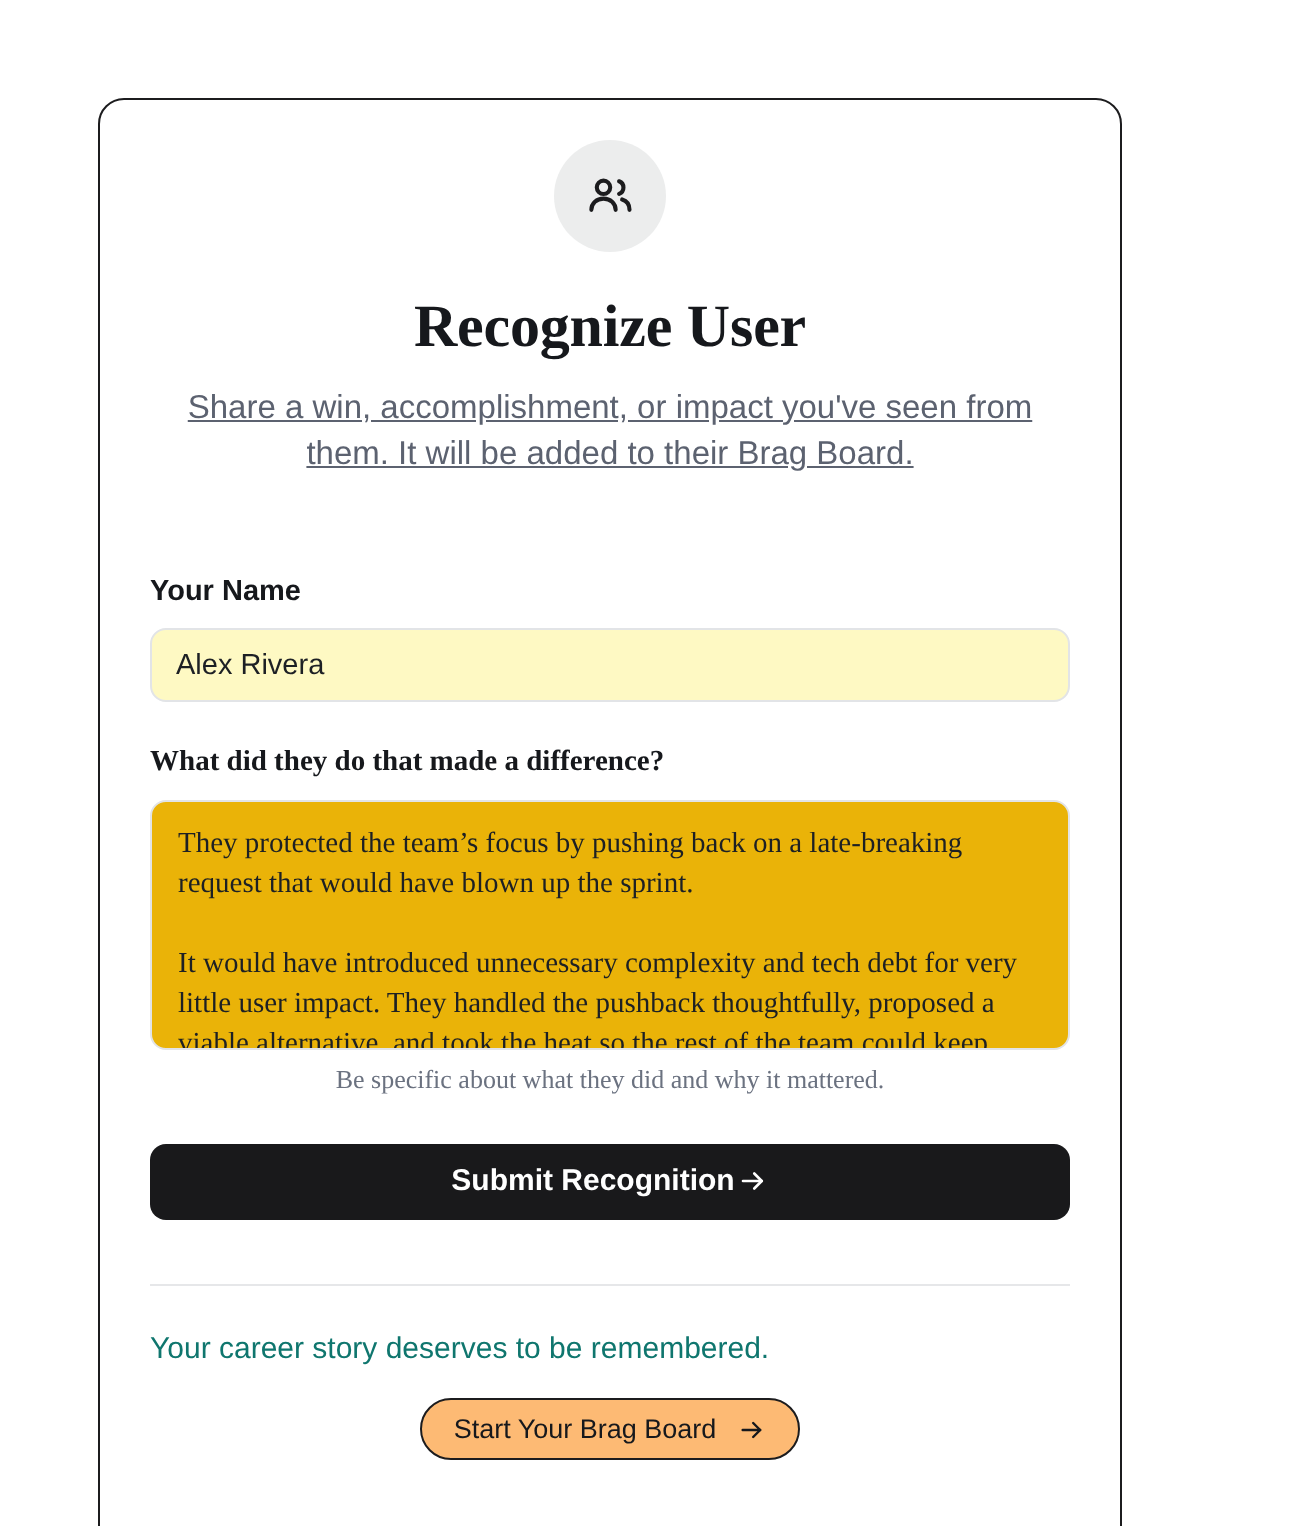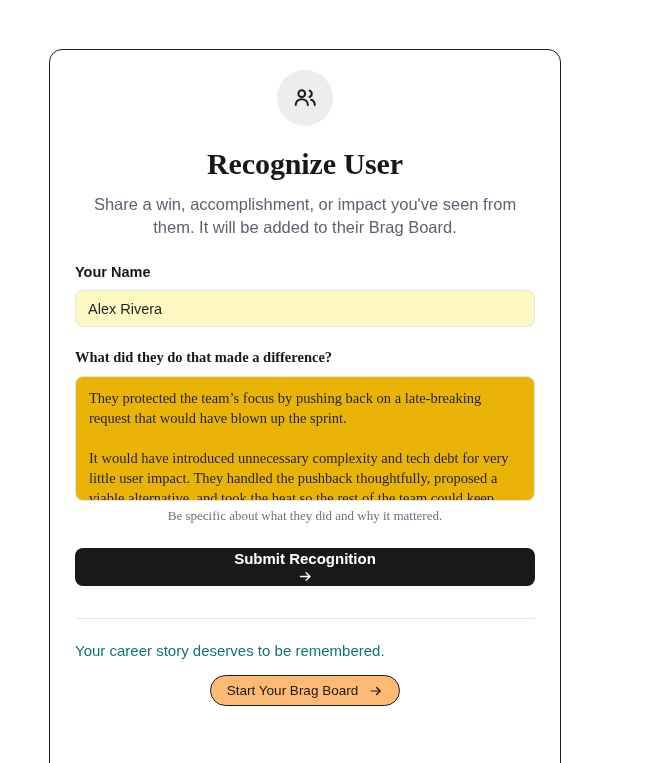--- a/index.html
+++ b/index.html
@@ -64,25 +64,26 @@
     color: #16181c;
     line-height: 1.1;
   }
   .subtitle {
     margin: 13px auto 0 auto;
     text-align: center;
     font-size: 16.5px;
     line-height: 1.42;
     color: #5c6270;
     max-width: 452px;
+    text-decoration: underline;
   }
 
   
   .form {
-    margin-top: 24px;
+    margin-top: 48px;
   }
   .field-label {
     font-size: 14.5px;
     font-weight: 700;
     color: #16181c;
     margin-bottom: 9px;
     line-height: 1.2;
   }
   .text-input {
     box-sizing: border-box;
@@ -139,21 +140,20 @@
     margin-top: 23px;
     background: #19191b;
     color: #ffffff;
     border: none;
     border-radius: 8px;
     font-family: "Liberation Sans", sans-serif;
     font-size: 15px;
     font-weight: 700;
     cursor: pointer;
     padding: 0;
-    flex-direction: column;
   }
   .submit-btn svg { display: block; }
 
   
   .divider {
     height: 1px;
     background: #e6e7e9;
     margin-top: 32px;
   }
 

